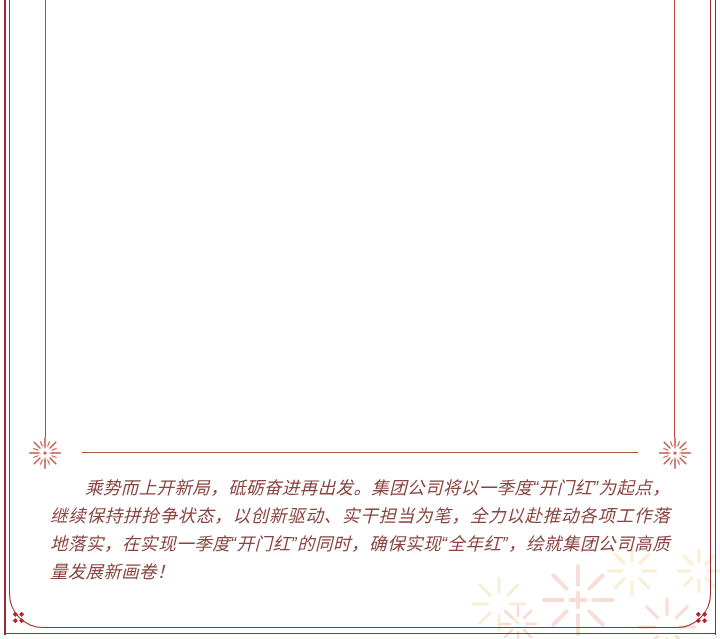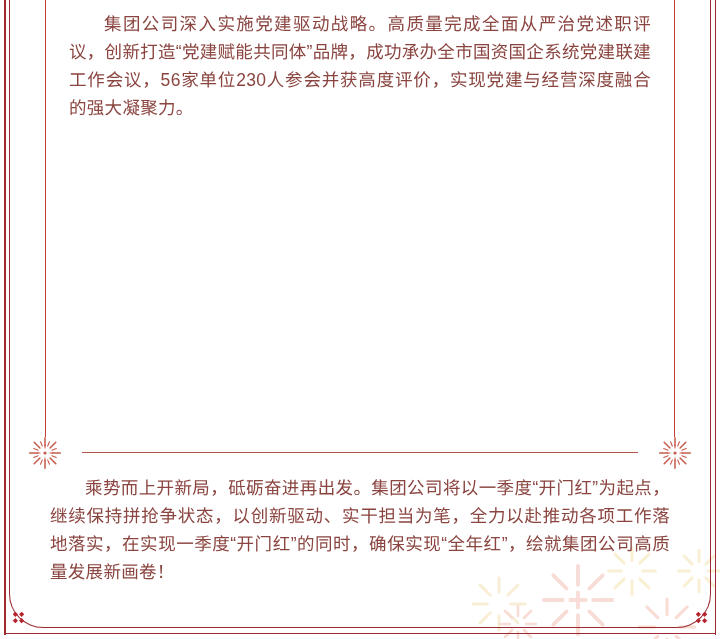--- a/index.html
+++ b/index.html
@@ -34,21 +34,21 @@
   }
   
   .divider-line{
     position:absolute;left:82px;right:82px;top:452px;height:0;
     border-top:1.5px solid #b0544d;
   }
   .burst{position:absolute;width:36px;height:36px;color:#c65b4b;}
   .burst.left{left:27px;top:435px;}
   .burst.right{right:27px;top:435px;}
   
-  .closing{position:absolute;left:50px;right:50px;top:474px;}
+  .closing{position:absolute;left:50px;right:50px;top:474px;font-style:italic;}
   
   .bg-burst{position:absolute;pointer-events:none;}
   .bg-burst svg{display:block;}
   .bgb1{left:470px;top:575px;width:58px;height:58px;color:#f8eed6;}
   .bgb2{left:540px;top:562px;width:76px;height:76px;color:#f8dcd6;}
   .bgb3{left:606px;top:545px;width:52px;height:52px;color:#f9efd4;}
   .bgb4{left:636px;top:596px;width:62px;height:62px;color:#f8ddd4;}
   .bgb5{left:676px;top:548px;width:46px;height:46px;color:#f9efd4;}
   .bgb6{left:498px;top:604px;width:40px;height:40px;color:#f8dcd6;}
 </style>
@@ -103,21 +103,20 @@
   <svg viewBox="0 0 12 12" width="13" height="13" fill="#b5242c">
       <rect x="1.4" y="1.4" width="3.4" height="3.4" transform="rotate(45 3.1 3.1)"></rect>
       <rect x="7.2" y="1.4" width="3.4" height="3.4" transform="rotate(45 8.9 3.1)"></rect>
       <rect x="1.4" y="7.2" width="3.4" height="3.4" transform="rotate(45 3.1 8.9)"></rect>
       <rect x="7.2" y="7.2" width="3.4" height="3.4" transform="rotate(45 8.9 8.9)"></rect>
     </svg>
 </span>
 
 <div class="content-box">
   <div class="box-text">
-    <p class="article-par">集团公司深入实施党建驱动战略。高质量完成全面从严治党述职评议，创新打造“党建赋能共同体”品牌，成功承办全市国资国企系统党建联建工作会议，56家单位230人参会并获高度评价，实现党建与经营深度融合的强大凝聚力。</p>
   </div>
 </div>
 
 <span class="burst left">
   <svg viewBox="0 0 40 40" width="36" height="36" fill="none" stroke="currentColor" stroke-width="1.7" stroke-linecap="round">
     <circle cx="20" cy="20" r="1.8" fill="currentColor" stroke="none"></circle>
     <path d="M20 3v9M20 28v9M3 20h9M28 20h9M8 8l6.4 6.4M25.6 25.6L32 32M32 8l-6.4 6.4M14.4 25.6L8 32"></path>
     <path d="M20 11.5v3M20 25.5v3M11.5 20h3M25.5 20h3" stroke-width="1.2"></path>
     <path d="M25 7.5l-2 4.8M15 7.5l2 4.8M25 32.5l-2-4.8M15 32.5l2-4.8M7.5 15l4.8 2M7.5 25l4.8-2M32.5 15l-4.8 2M32.5 25l-4.8-2" stroke-width="1.2"></path>
   </svg>

